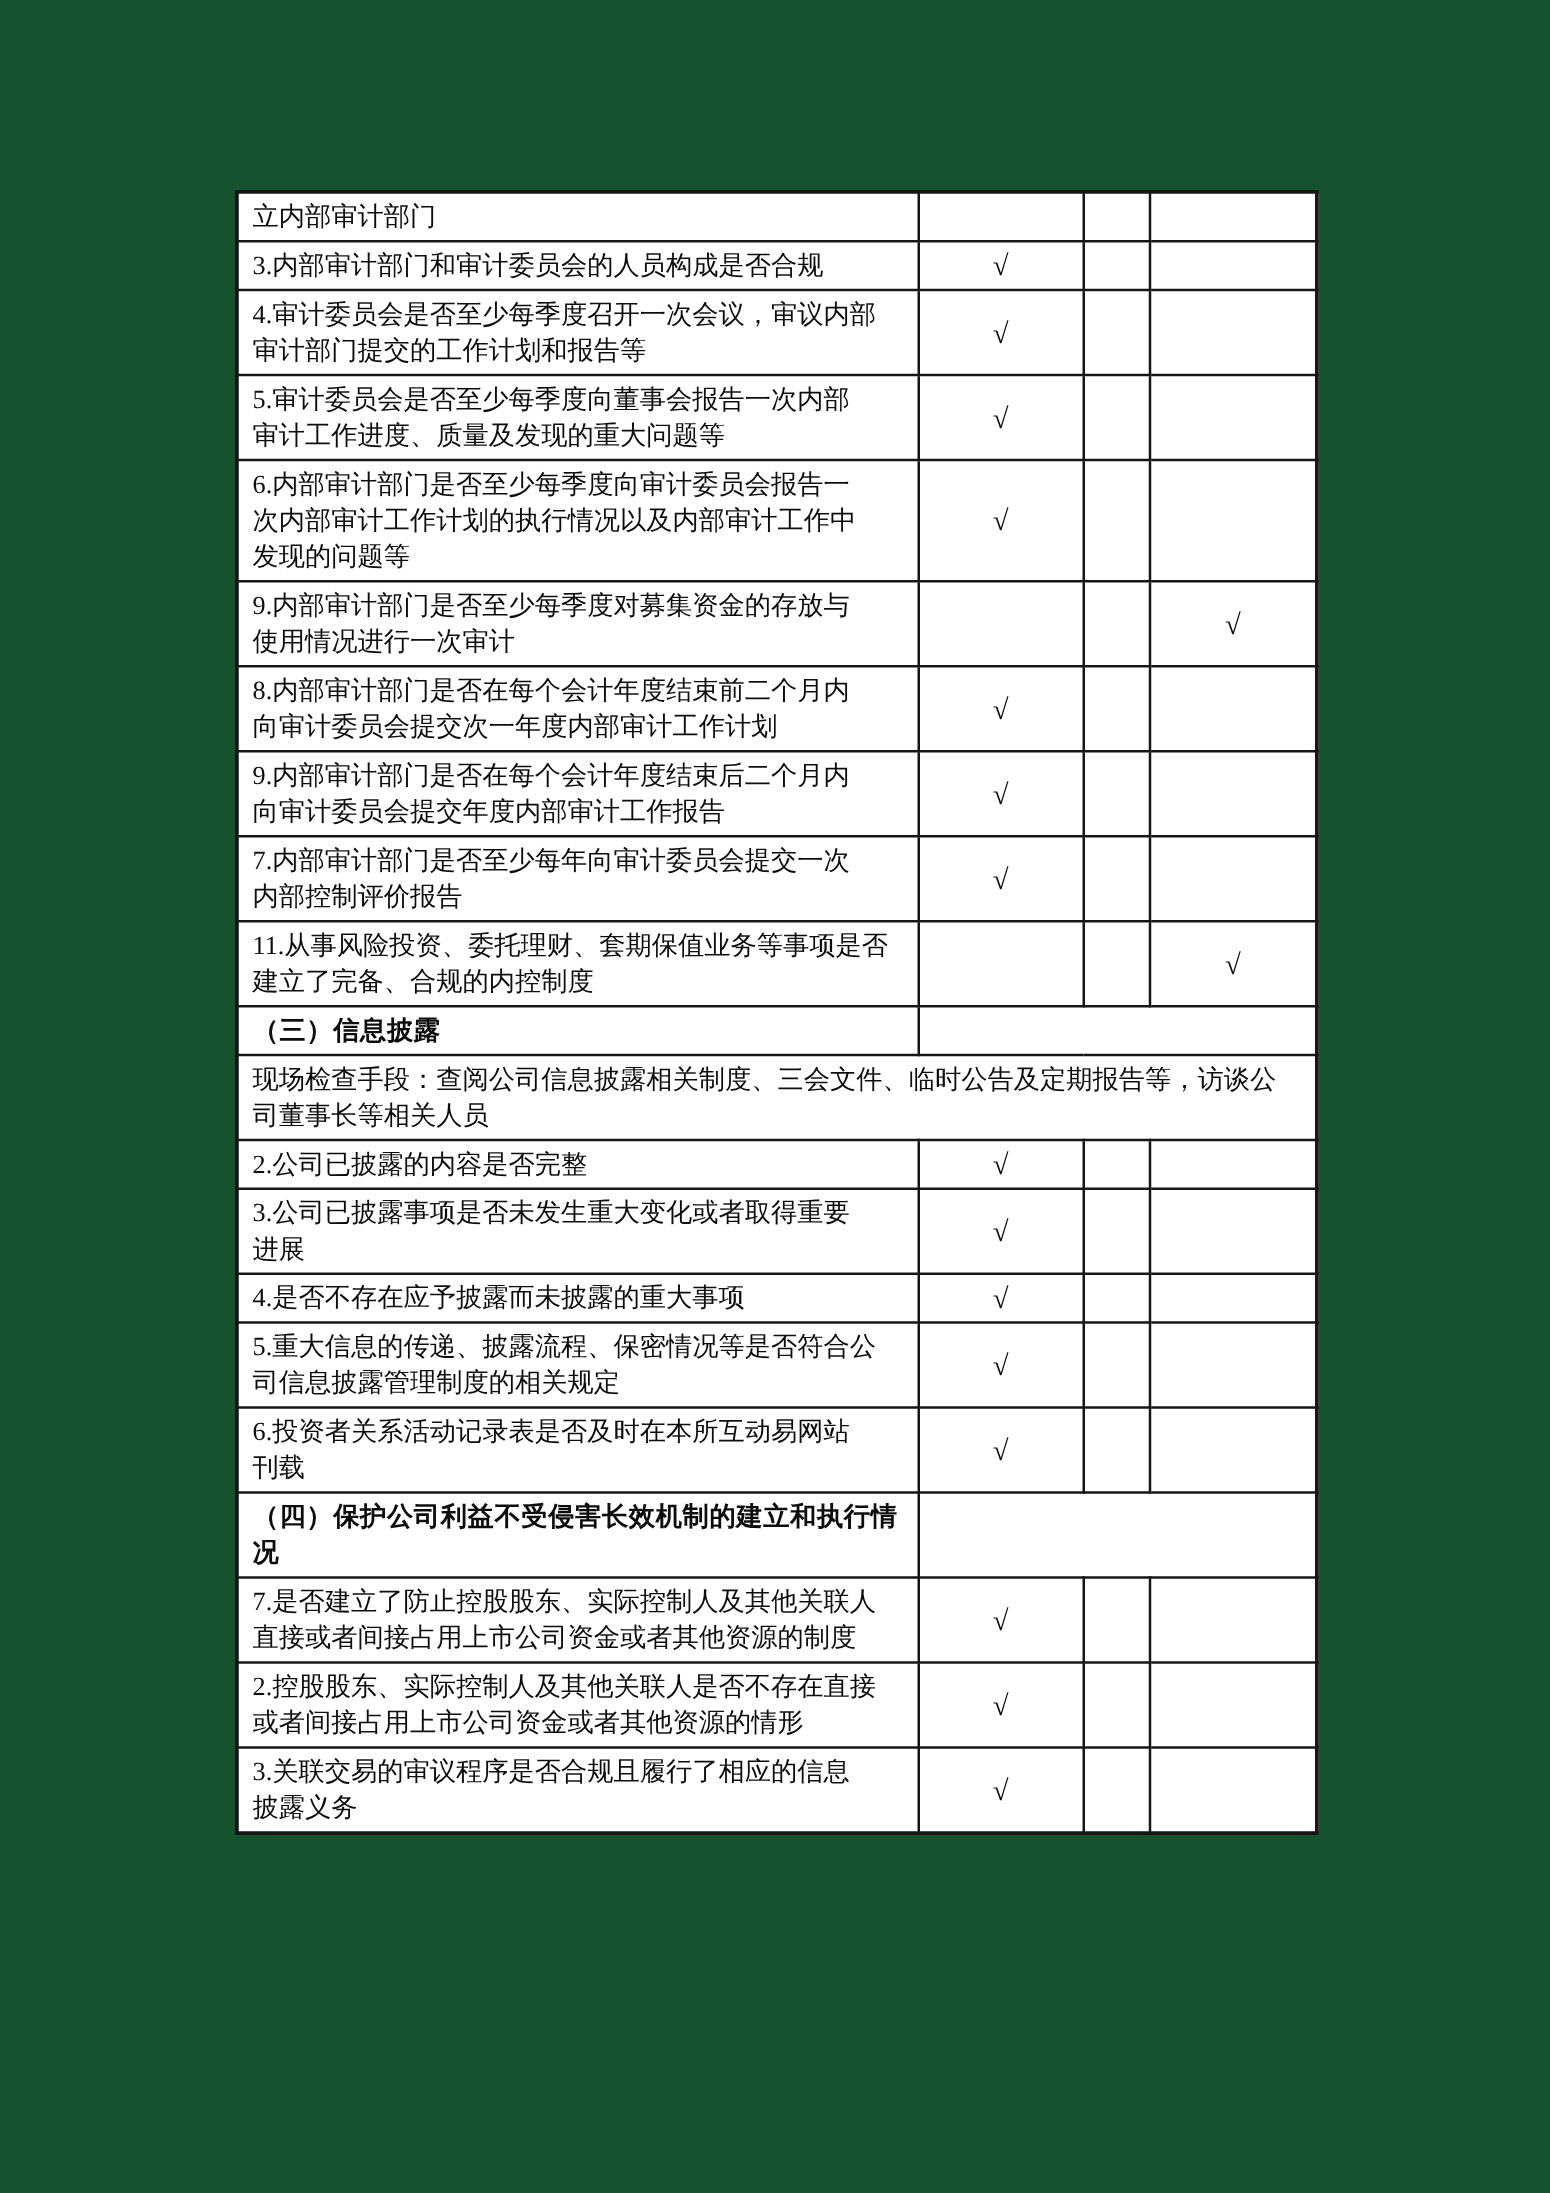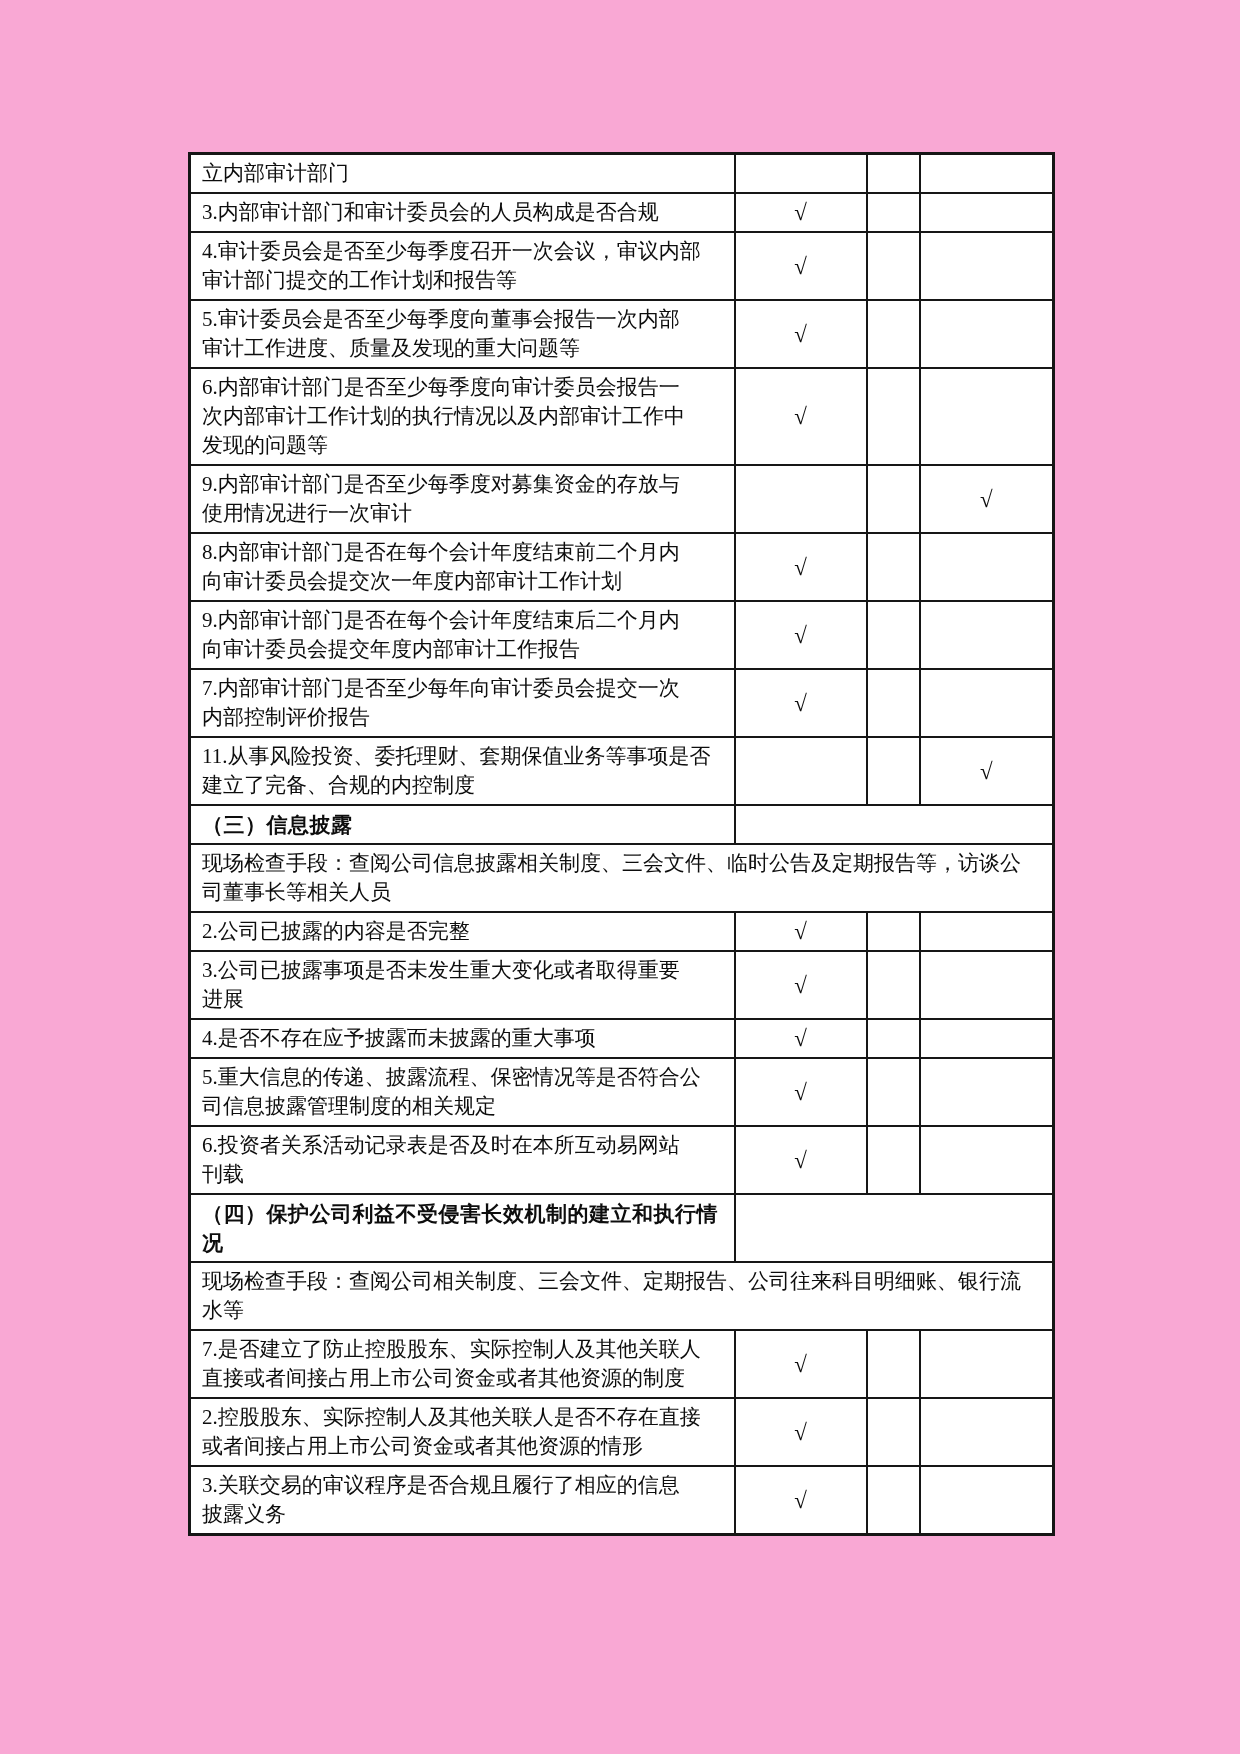--- a/index.html
+++ b/index.html
@@ -1,20 +1,20 @@
 <!DOCTYPE html>
 <html><head>
 <meta charset="utf-8">
 <style>
   html, body { margin: 0; padding: 0; }
   .page {
     position: relative;
     width: 1240px;
     height: 1754px;
-    background: #f9a8d4;
+    background: #14532d;
     overflow: hidden;
   }
   table.checklist {
     position: absolute;
     left: 188px;
     top: 152px;
     width: 864px;
     border-collapse: collapse;
     table-layout: fixed;
     background: #ffffff;
@@ -35,21 +35,21 @@
   
   table.checklist td.cc {
     text-align: center;
     padding: 4px 2px;
     font-size: 23px;
     white-space: normal;
   }
   
   table.checklist td.sec {
     font-weight: 700;
-    font-family: Liberation Sans, sans-serif;
+    font-family: Liberation Serif, serif;
     letter-spacing: 0.5px;
   }
   
   table.checklist td.method {
     padding-right: 20px;
   }
 </style>
 </head>
 <body>
 
@@ -190,24 +190,20 @@
         <td class="cc"></td>
         <td class="cc"></td>
       </tr>
 
       <tr>
         <td class="sec">（四）保护公司利益不受侵害长效机制的建立和执行情
 况</td>
         <td class="cc" colspan="3"></td>
       </tr>
 
-      <tr>
-        <td class="method" colspan="4">现场检查手段：查阅公司相关制度、三会文件、定期报告、公司往来科目明细账、银行流
-水等</td>
-      </tr>
 
       <tr>
         <td>7.是否建立了防止控股股东、实际控制人及其他关联人
 直接或者间接占用上市公司资金或者其他资源的制度</td>
         <td class="cc">√</td>
         <td class="cc"></td>
         <td class="cc"></td>
       </tr>
 
       <tr>

